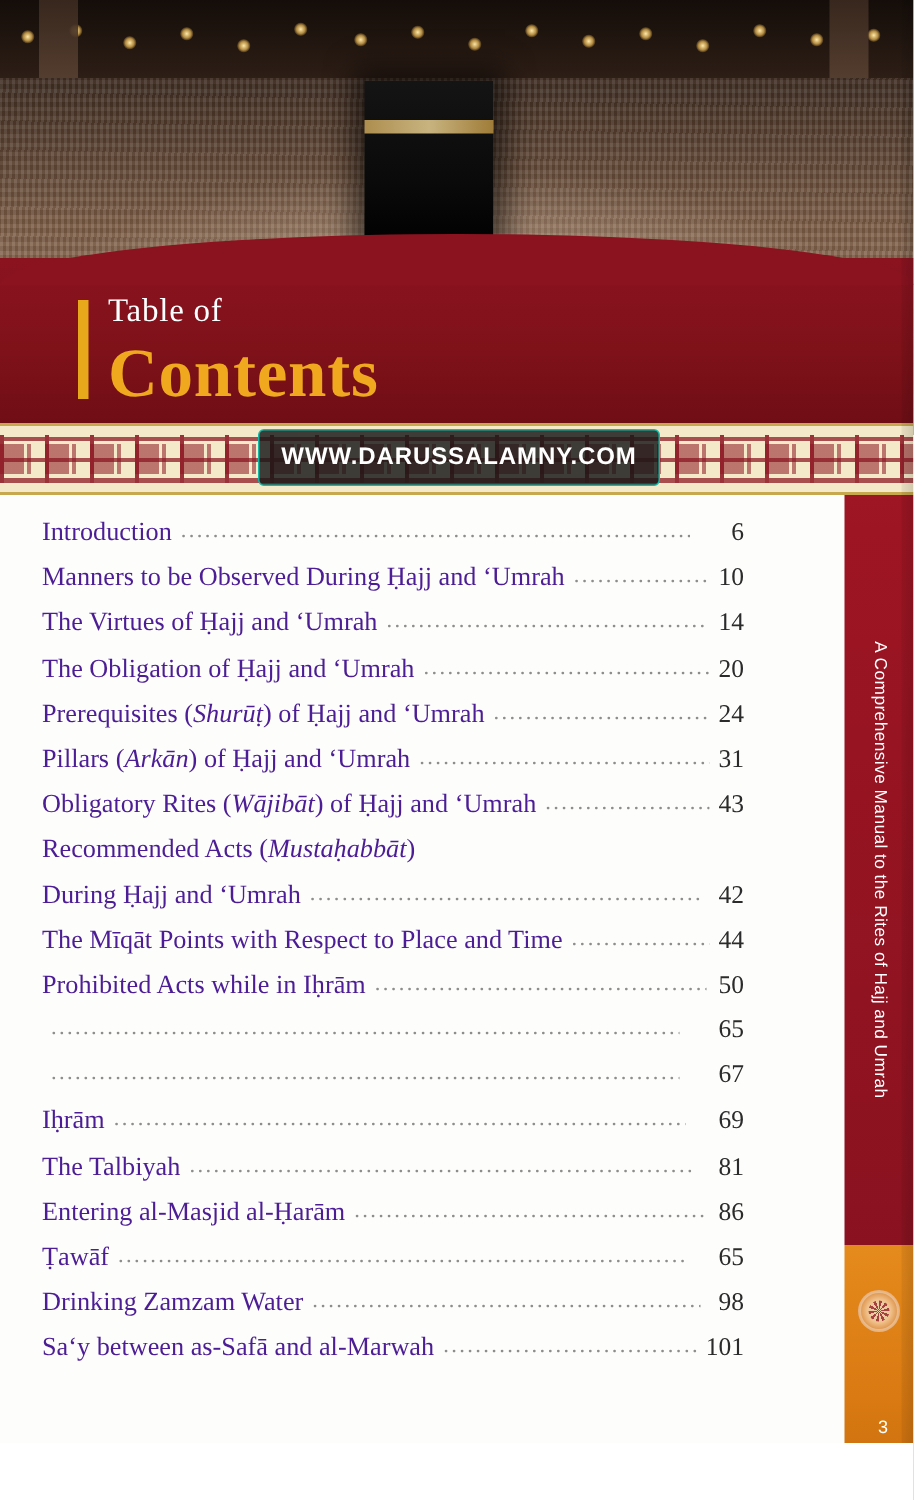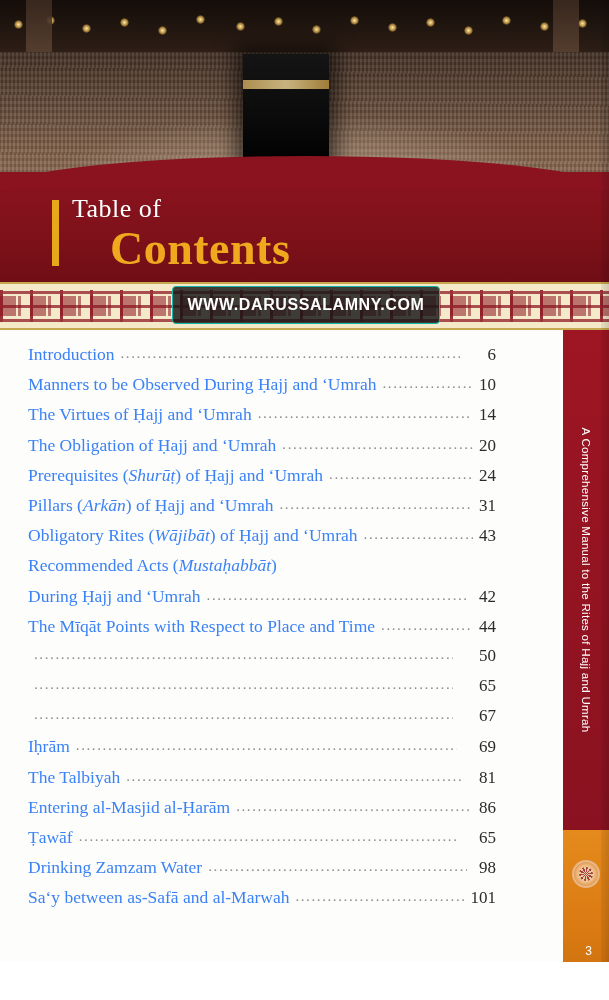--- a/index.html
+++ b/index.html
@@ -107,33 +107,32 @@
   .banner-bar {
     position: absolute;
     left: 52px; top: 28px;
     width: 7px; height: 66px;
     background: #e8a81c;
   }
   .banner-title-1 {
     position: absolute;
     left: 72px; top: 22px;
     color: #ffffff;
-    font-size: 26px;
+    font-size: 22px;
     letter-spacing: 0.5px;
     font-family: "Liberation Serif", serif;
   }
   .banner-title-2 {
     position: absolute;
     left: 72px; top: 50px;
     color: #f0a81f;
     font-size: 46px;
     font-weight: bold;
     letter-spacing: 0.5px;
     font-family: "Liberation Serif", serif;
-    margin-left: 38px;
   }
 
   
   .ornament {
     position: absolute;
     left: 0; top: 282px;
     width: 609px; height: 44px;
     background: #f4e9c9;
     border-top: 2px solid #c8a84e;
     border-bottom: 2px solid #c8a84e;
@@ -246,21 +245,21 @@
   }
   .toc-row {
     display: flex;
     align-items: baseline;
     height: 30.2px;
     color: #2a2a2a;
     font-size: 17.5px;
   }
   .toc-label {
     white-space: nowrap;
-    color: #3b82f6;
+    color: #4c1d95;
   }
   .toc-dots {
     flex: 1 1 auto;
     margin: 0 6px;
     overflow: hidden;
     white-space: nowrap;
     color: #8d8d8d;
     font-size: 15px;
     letter-spacing: 1.6px;
     position: relative;
@@ -380,20 +379,21 @@
         <span class="toc-label">During Ḥajj and ʻUmrah</span>
         <span class="toc-dots">..........................................................................................</span>
         <span class="toc-page">42</span>
       </div>
       <div class="toc-row">
         <span class="toc-label">The Mīqāt Points with Respect to Place and Time</span>
         <span class="toc-dots">..........................................................................................</span>
         <span class="toc-page">44</span>
       </div>
       <div class="toc-row">
+        <span class="toc-label">Prohibited Acts while in Iḥrām</span>
         <span class="toc-dots">..........................................................................................</span>
         <span class="toc-page">50</span>
       </div>
       <div class="toc-row">
         <span class="toc-dots">..........................................................................................</span>
         <span class="toc-page">65</span>
       </div>
       <div class="toc-row">
         <span class="toc-dots">..........................................................................................</span>
         <span class="toc-page">67</span>

